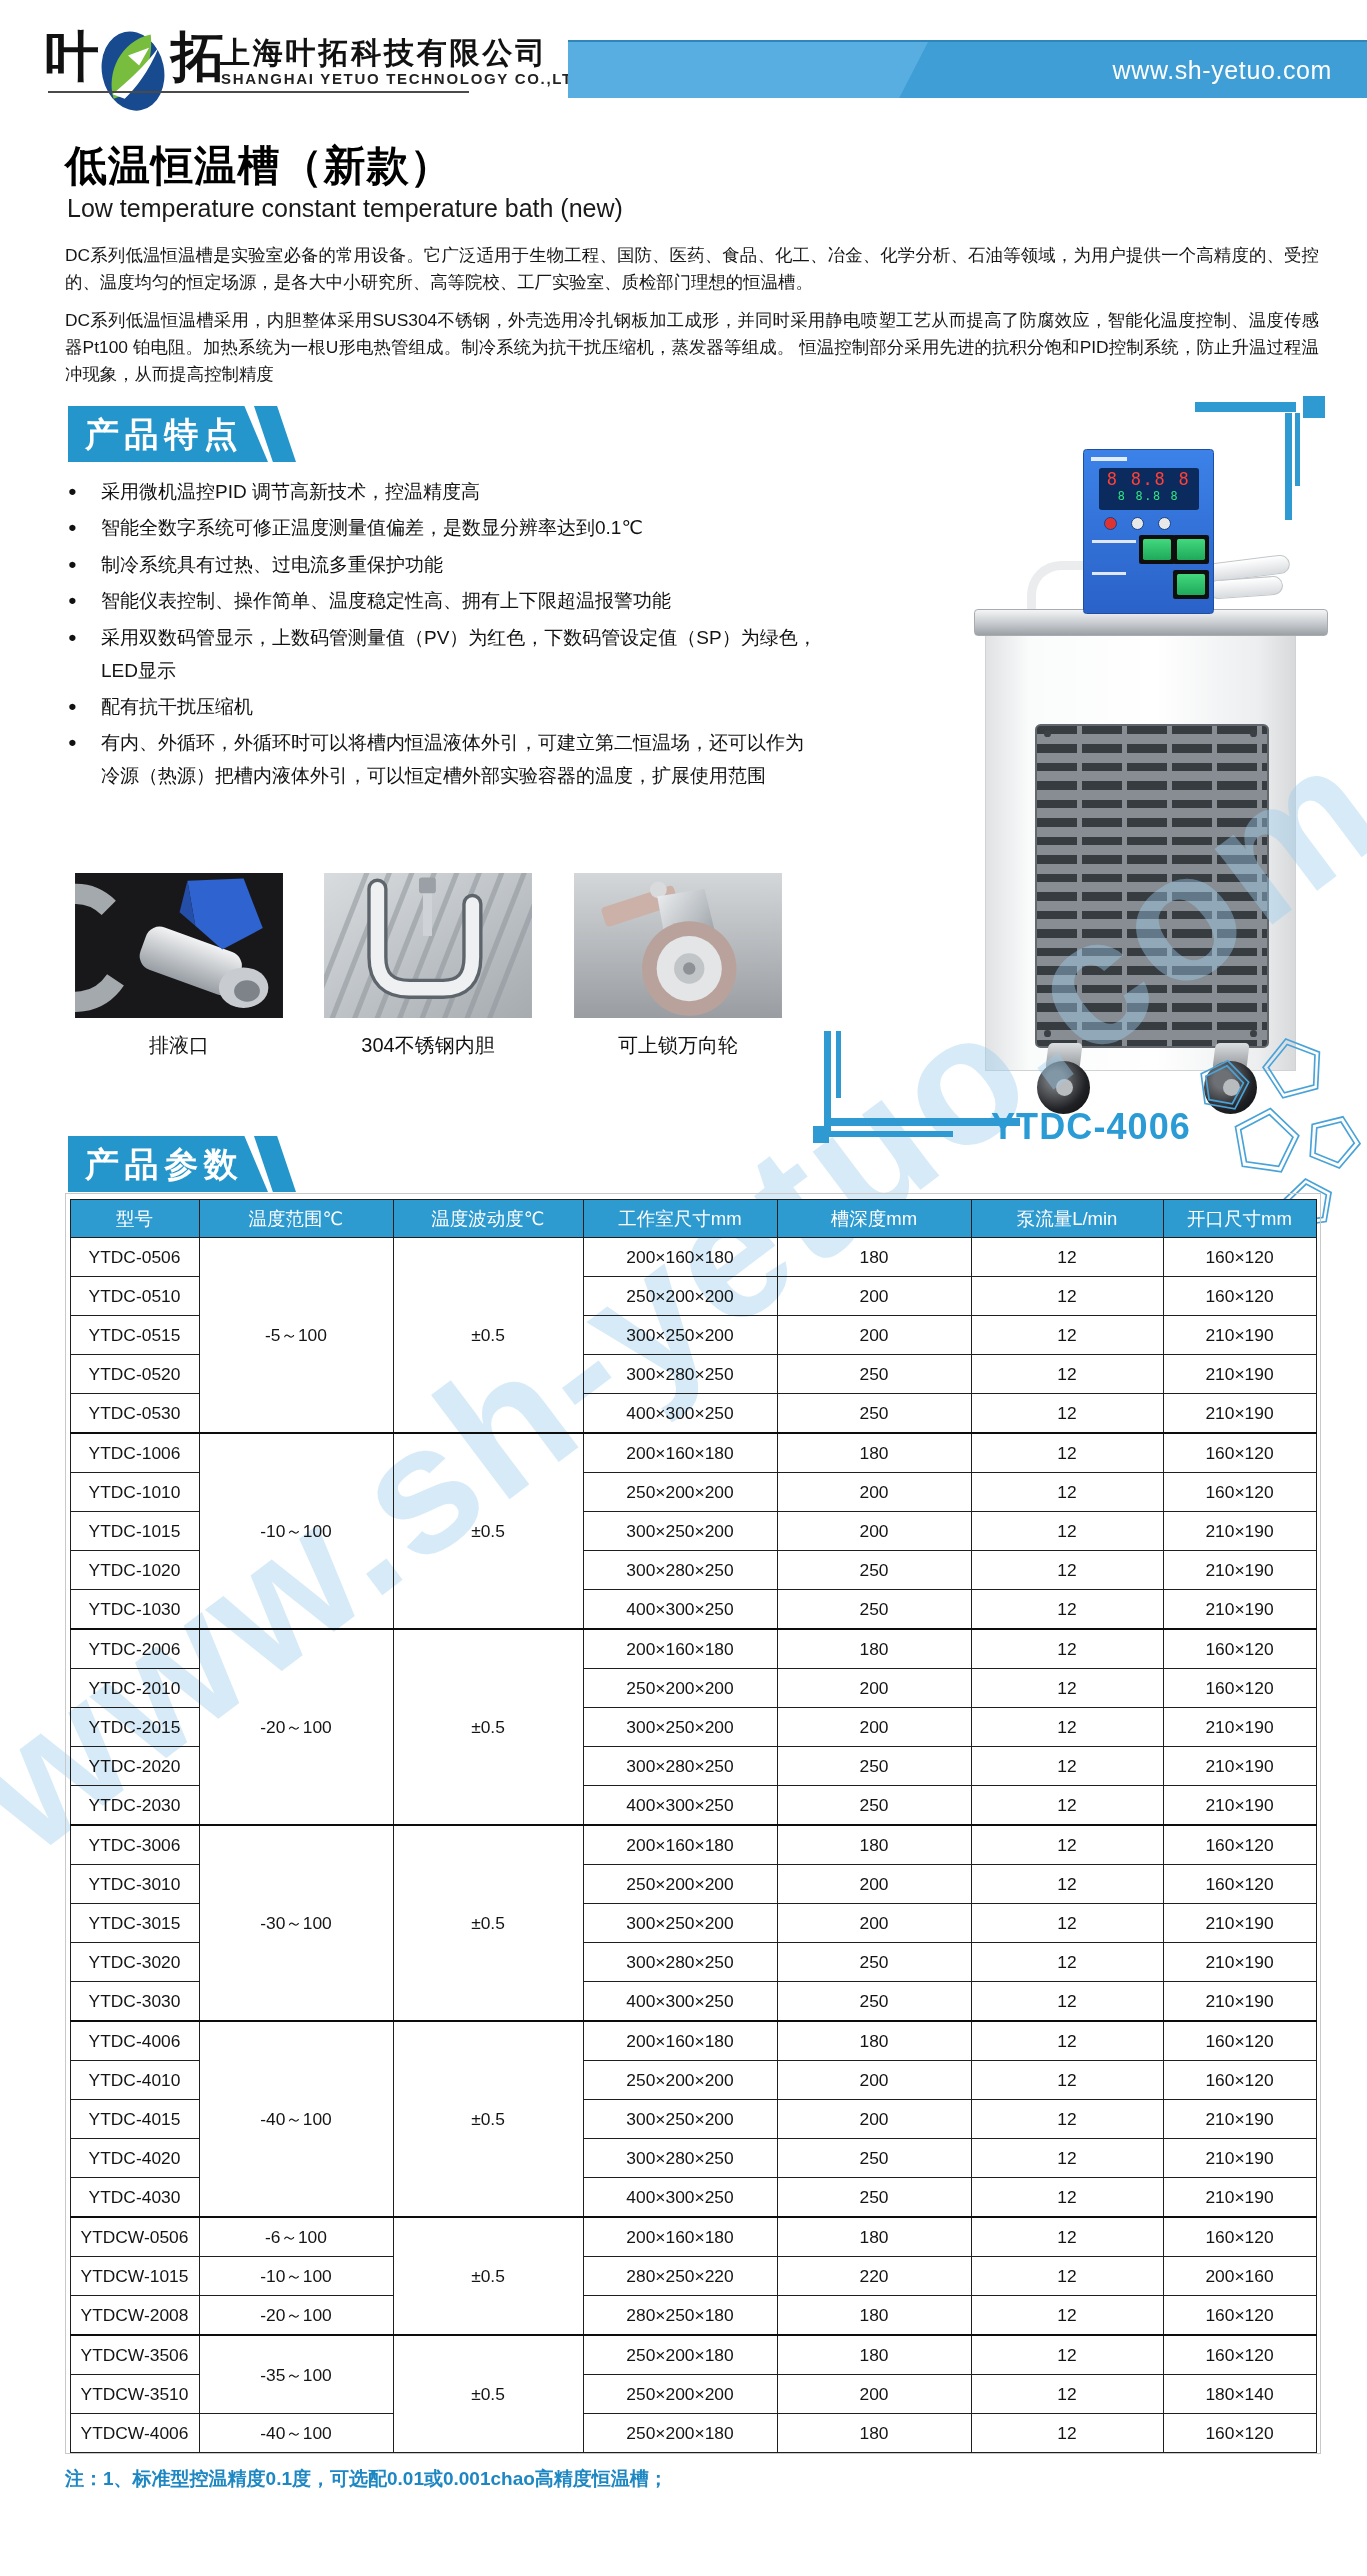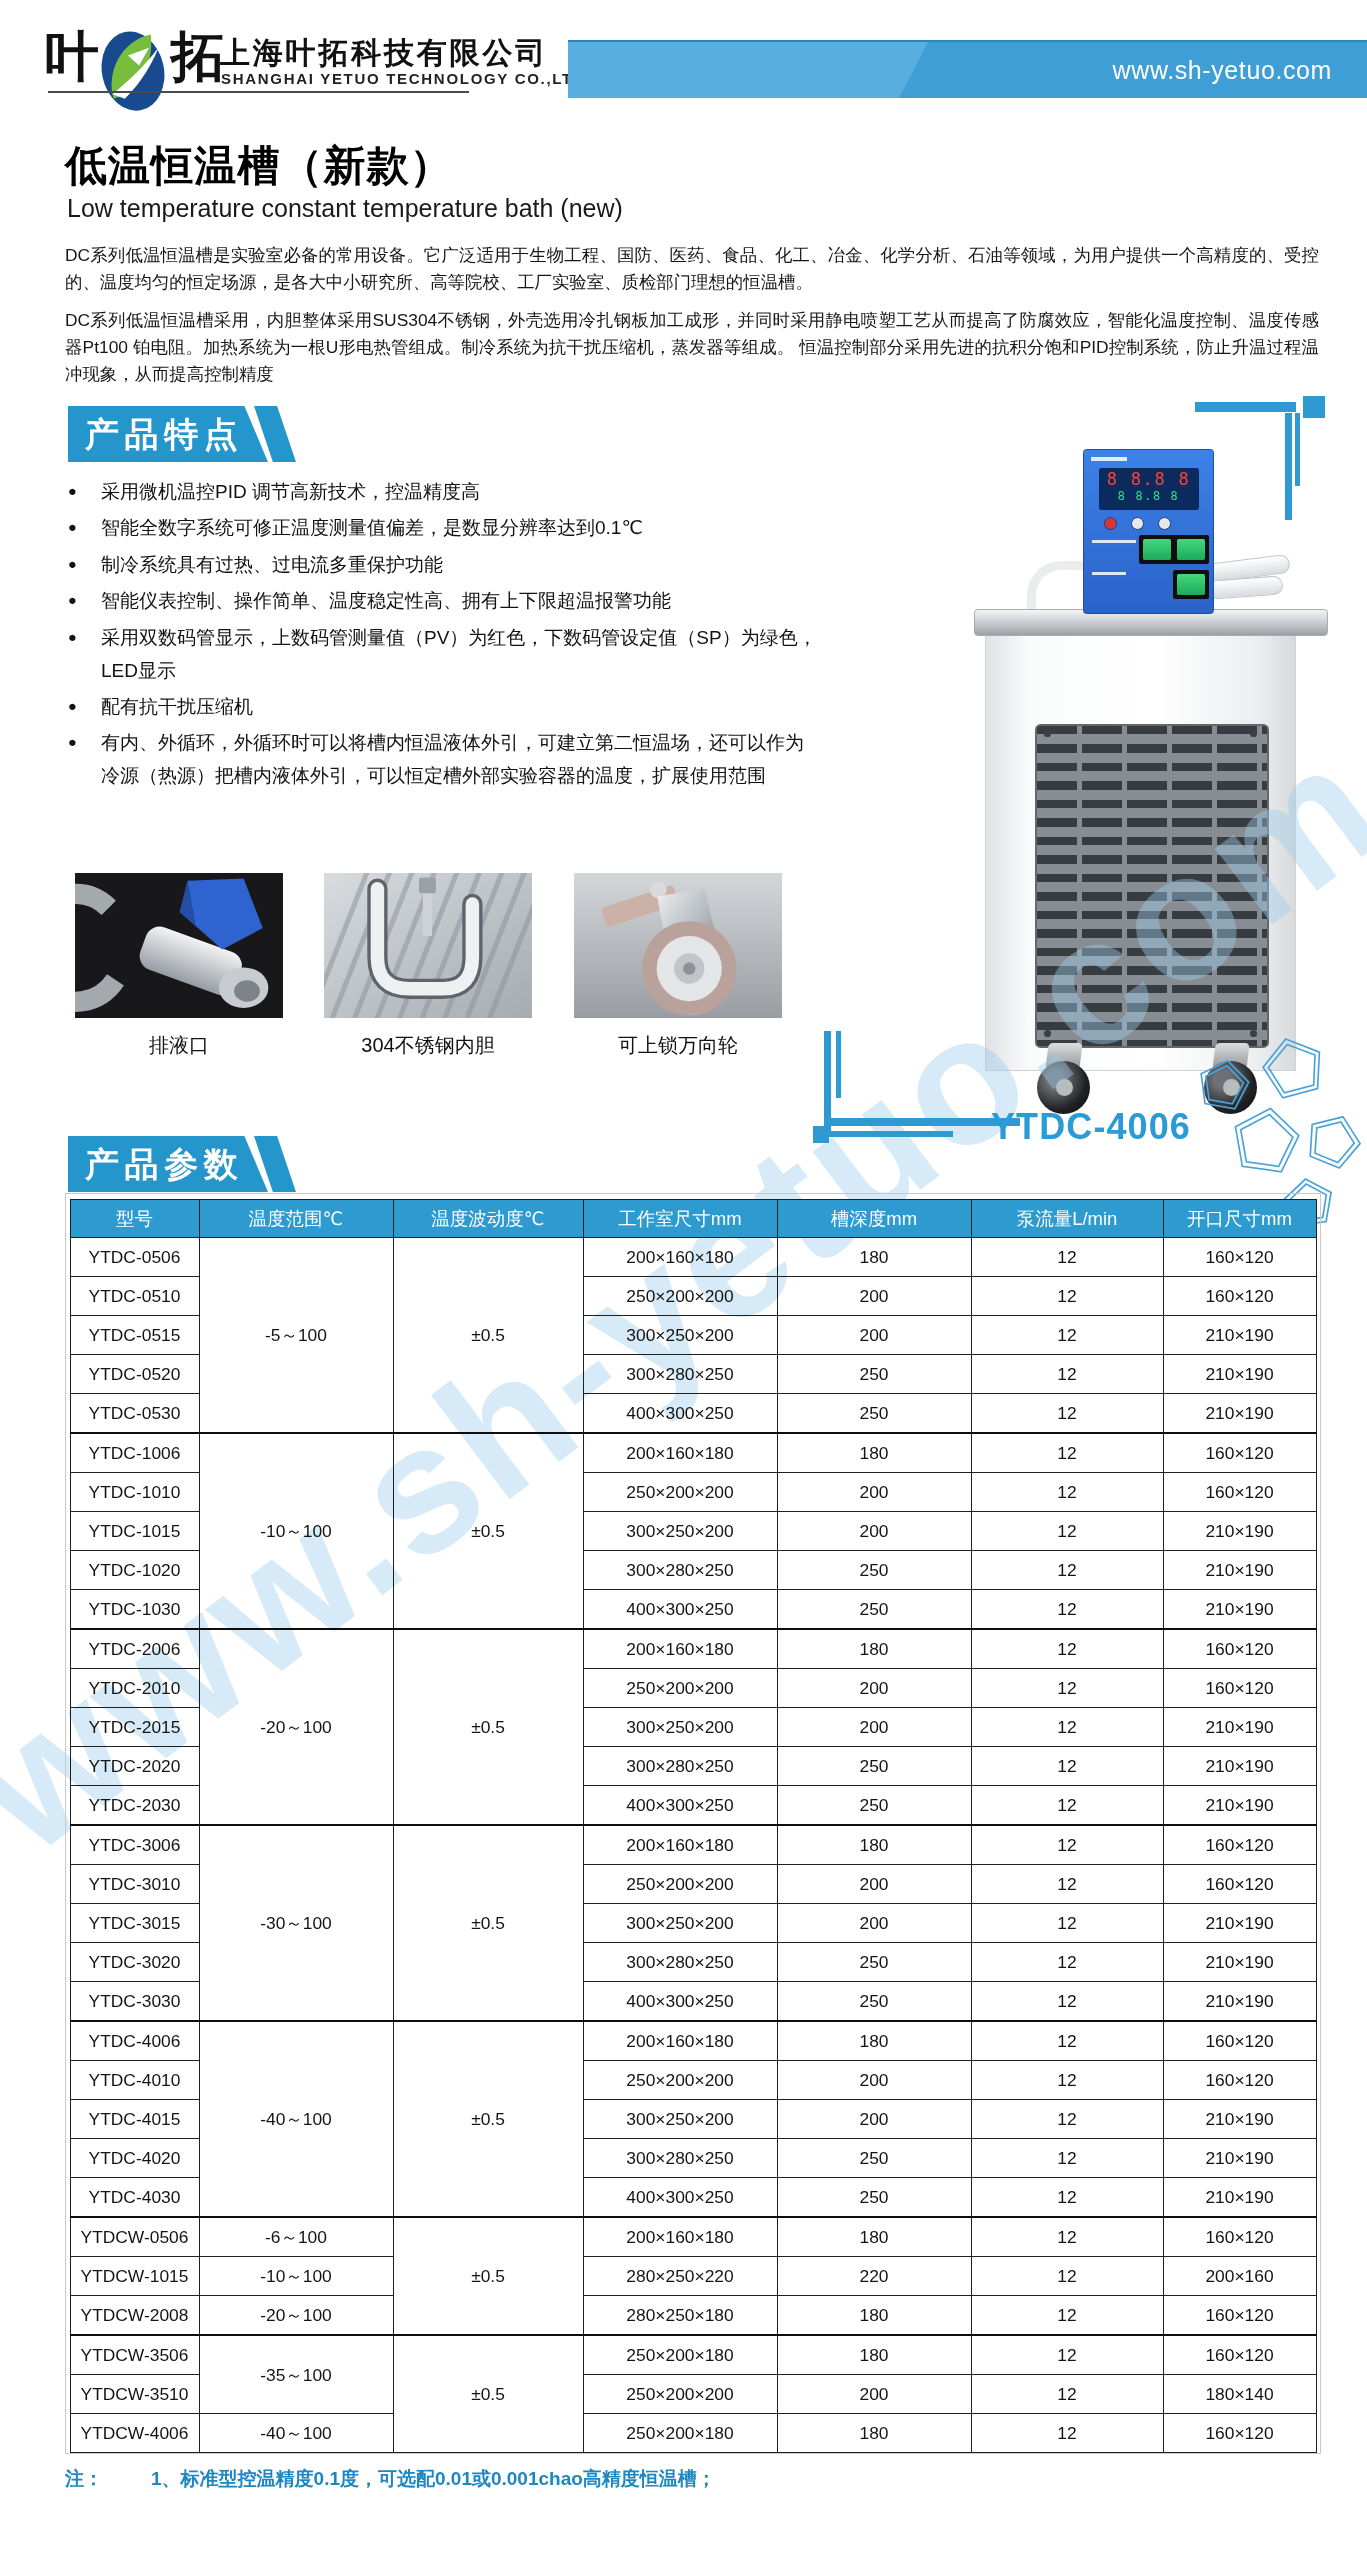--- a/index.html
+++ b/index.html
@@ -73,21 +73,21 @@
   .model-label{font-size:36px;font-weight:800;color:#2b9bd5;letter-spacing:1.1px;}
   
   .table-frame{left:65px;top:1193px;width:1254px;border:1.1px solid #c9c9c9;padding-top:5px;background:transparent;}
   table.params{border-collapse:collapse;table-layout:fixed;width:1245px;margin:0 auto;border:1.7px solid #111;}
   table.params th{background:#2d9ad0;color:#fff;font-weight:500;font-size:18.5px;height:35px;border:1.1px solid #1f1f1f;padding:1px;}
   table.params td{font-size:17.4px;color:#141414;text-align:center;height:38px;border:1.1px solid #1f1f1f;padding:0;}
   table.params tr.sep td{border-top:2.8px solid #0d0d0d;}
   td.hl{color:#2ba2db;}
   
   .note{font-size:19px;line-height:37px;color:#1d87c3;font-weight:700;}
-  .notes-lines div{white-space:nowrap;margin-left:48px;}
+  .notes-lines div{white-space:nowrap;}
 </style>
 </head>
 <body>
 
 <div id="page">
 
   <div class="abs z2" style="left:45px;top:29px;"><span class="logo-cn">叶</span></div>
   <div class="abs z2" style="left:97px;top:25px;width:72px;height:90px;">
     <svg viewBox="0 0 130 160" width="72" height="90">
       <ellipse cx="65" cy="82" rx="56" ry="72" fill="#174a8f" transform="rotate(-12 65 82)"></ellipse>

